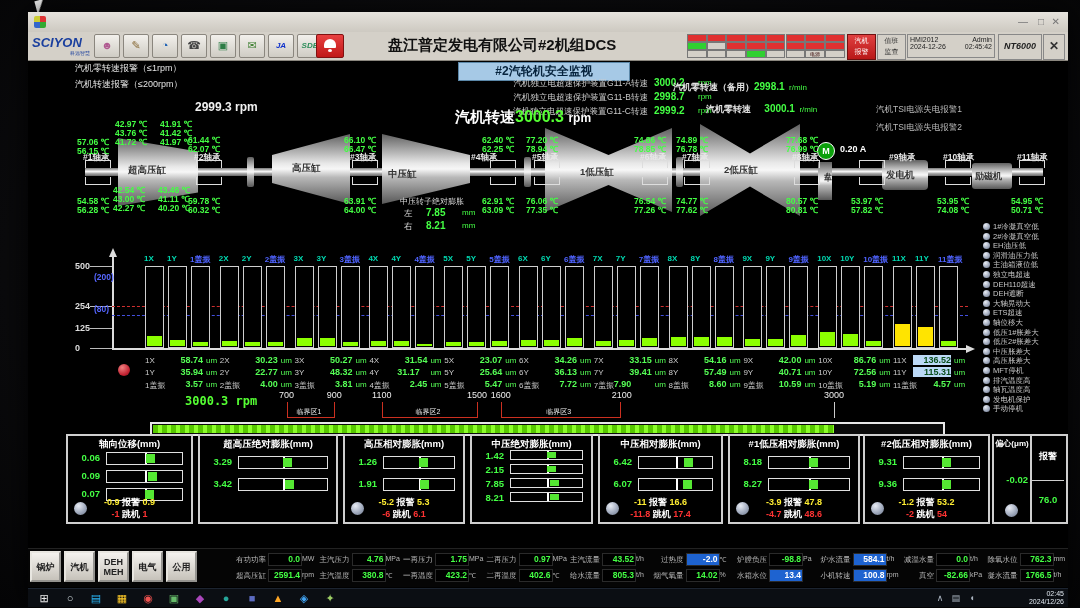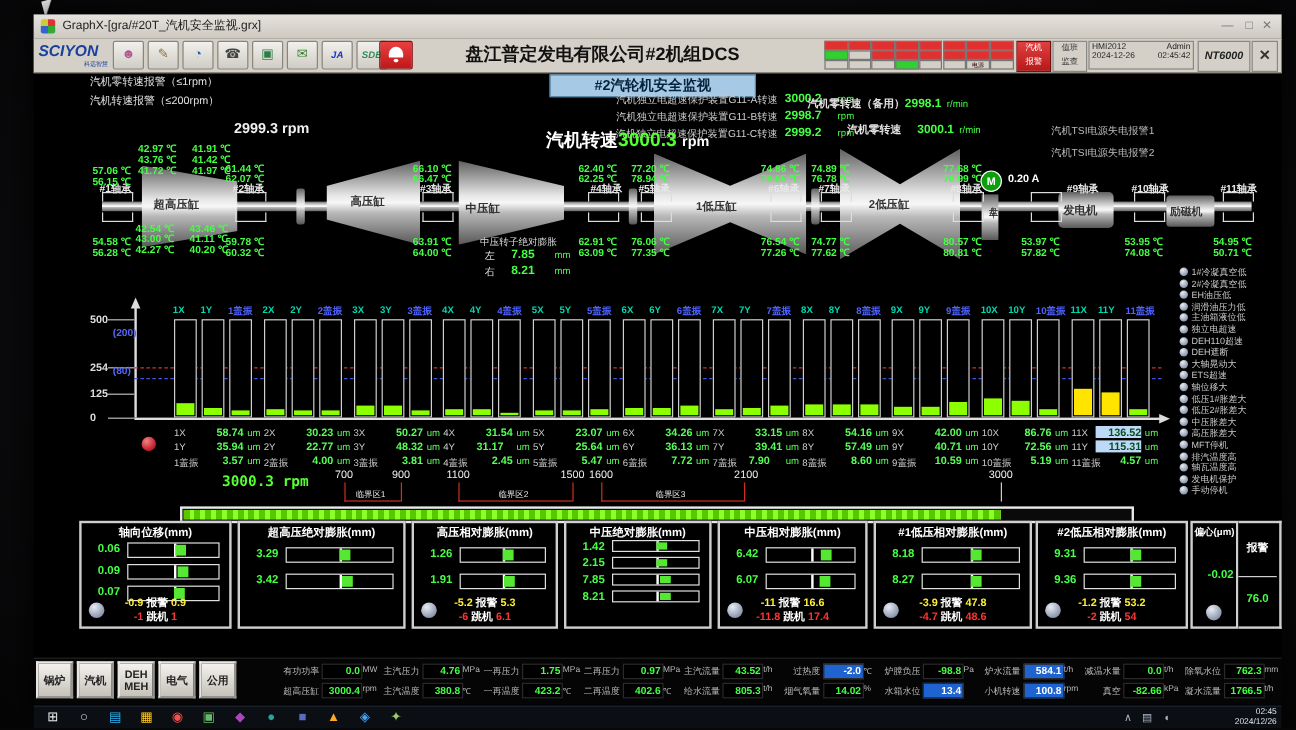--- a/index.html
+++ b/index.html
@@ -22,21 +22,20 @@
 </style>
 </head>
 <body>
 
 <div id="stage">
   <div class="cursor" style="left:36px;top:0px;"></div>
   <div id="screen">
 
     <div id="titlebar">
       <span style="position:absolute;left:6px;top:4px;width:12px;height:12px;background:conic-gradient(#d33 0 25%,#3a3 25% 50%,#36c 50% 75%,#cc3 75%);border-radius:2px;"></span>
-      <span style="position:absolute;left:24px;">GraphX-[gra/#20T_汽机安全监视.grx]</span>
       <span style="position:absolute;right:40px;color:#777;">—</span>
       <span style="position:absolute;right:24px;color:#777;">□</span>
       <span style="position:absolute;right:8px;color:#777;">✕</span>
     </div>
 
     <div id="headerband">
       <div class="abs" style="left:4px;top:3px;width:58px;">
         <div style="color:#1a3f9e;font-weight:bold;font-size:13px;font-style:italic;letter-spacing:0;" ind="">SCIYON</div>
         <div style="color:#1a3f9e;font-size:5px;text-align:right;">科远智慧</div>
       </div>
@@ -174,21 +173,21 @@
 62.07 ℃</div>
         <div style="position: absolute; left: 160px; top: 85px; color: rgb(68, 255, 68); font-size: 8.5px; font-weight: bold; line-height: 9px; white-space: pre;">59.78 ℃
 60.32 ℃</div>
         <div style="position: absolute; left: 322px; top: 40px; color: rgb(232, 232, 232); font-size: 8.5px; font-weight: bold;">#3轴承</div>
         <div style="position: absolute; left: 324px; top: 48px; width: 24px; height: 7px; border-left: 1px solid rgb(221, 221, 221); border-right: 1px solid rgb(221, 221, 221); border-top: 1px solid rgb(221, 221, 221);"></div>
         <div style="position: absolute; left: 324px; top: 65px; width: 24px; height: 7px; border-left: 1px solid rgb(221, 221, 221); border-right: 1px solid rgb(221, 221, 221); border-bottom: 1px solid rgb(221, 221, 221);"></div>
         <div style="position: absolute; left: 316px; top: 24px; color: rgb(68, 255, 68); font-size: 8.5px; font-weight: bold; line-height: 9px; white-space: pre;">66.10 ℃
 66.47 ℃</div>
         <div style="position: absolute; left: 316px; top: 85px; color: rgb(68, 255, 68); font-size: 8.5px; font-weight: bold; line-height: 9px; white-space: pre;">63.91 ℃
 64.00 ℃</div>
-        <div style="position: absolute; left: 464px; top: 40px; color: rgb(232, 232, 232); font-size: 8.5px; font-weight: bold;">#4轴承</div>
+        <div style="position: absolute; left: 443px; top: 40px; color: rgb(232, 232, 232); font-size: 8.5px; font-weight: bold;">#4轴承</div>
         <div style="position: absolute; left: 462px; top: 48px; width: 24px; height: 7px; border-left: 1px solid rgb(221, 221, 221); border-right: 1px solid rgb(221, 221, 221); border-top: 1px solid rgb(221, 221, 221);"></div>
         <div style="position: absolute; left: 462px; top: 65px; width: 24px; height: 7px; border-left: 1px solid rgb(221, 221, 221); border-right: 1px solid rgb(221, 221, 221); border-bottom: 1px solid rgb(221, 221, 221);"></div>
         <div style="position: absolute; left: 454px; top: 24px; color: rgb(68, 255, 68); font-size: 8.5px; font-weight: bold; line-height: 9px; white-space: pre;">62.40 ℃
 62.25 ℃</div>
         <div style="position: absolute; left: 454px; top: 85px; color: rgb(68, 255, 68); font-size: 8.5px; font-weight: bold; line-height: 9px; white-space: pre;">62.91 ℃
 63.09 ℃</div>
         <div style="position: absolute; left: 504px; top: 40px; color: rgb(232, 232, 232); font-size: 8.5px; font-weight: bold;">#5轴承</div>
         <div style="position: absolute; left: 506px; top: 48px; width: 24px; height: 7px; border-left: 1px solid rgb(221, 221, 221); border-right: 1px solid rgb(221, 221, 221); border-top: 1px solid rgb(221, 221, 221);"></div>
         <div style="position: absolute; left: 506px; top: 65px; width: 24px; height: 7px; border-left: 1px solid rgb(221, 221, 221); border-right: 1px solid rgb(221, 221, 221); border-bottom: 1px solid rgb(221, 221, 221);"></div>
         <div style="position: absolute; left: 498px; top: 24px; color: rgb(68, 255, 68); font-size: 8.5px; font-weight: bold; line-height: 9px; white-space: pre;">77.20 ℃
@@ -471,21 +470,21 @@
         <div style="position: absolute; left: 610.8px; top: 26px; font-size: 8px; font-weight: bold; white-space: nowrap; color: rgb(79, 99, 255);">7盖振</div>
         <div style="position: absolute; left: 611.8px; top: 38px; width: 19px; height: 82px; border: 1px solid rgb(207, 207, 207); box-sizing: border-box; background: rgb(0, 0, 0);"></div>
         <div style="position: absolute; left: 613.8px; top: 110px; width: 15px; height: 8px; background: rgb(140, 255, 0);"></div>
         <div style="position: absolute; left: 565.8px; top: 128px; color: rgb(204, 204, 204); font-size: 8px;">7X</div>
         <div style="position: absolute; left: 585.8px; top: 127px; width: 38px; text-align: right; font-size: 9px; font-weight: bold; color: rgb(85, 255, 85);">33.15</div>
         <div style="position: absolute; left: 626.8px; top: 128px; color: rgb(85, 255, 85); font-size: 8px;">um</div>
         <div style="position: absolute; left: 565.8px; top: 140px; color: rgb(204, 204, 204); font-size: 8px;">7Y</div>
         <div style="position: absolute; left: 585.8px; top: 139px; width: 38px; text-align: right; font-size: 9px; font-weight: bold; color: rgb(85, 255, 85);">39.41</div>
         <div style="position: absolute; left: 626.8px; top: 140px; color: rgb(85, 255, 85); font-size: 8px;">um</div>
         <div style="position: absolute; left: 565.8px; top: 152px; color: rgb(204, 204, 204); font-size: 8px;">7盖振</div>
-        <div style="position: absolute; left: 585.8px; top: 151px; width: 38px; text-align: center; font-size: 9px; font-weight: bold; color: rgb(85, 255, 85);">7.90</div>
+        <div style="position: absolute; left: 585.8px; top: 151px; width: 38px; text-align: left; font-size: 9px; font-weight: bold; color: rgb(85, 255, 85);">7.90</div>
         <div style="position: absolute; left: 626.8px; top: 152px; color: rgb(85, 255, 85); font-size: 8px;">um</div>
         <div style="position: absolute; left: 639.6px; top: 26px; font-size: 8px; font-weight: bold; white-space: nowrap; color: rgb(0, 216, 176);">8X</div>
         <div style="position: absolute; left: 640.6px; top: 38px; width: 19px; height: 82px; border: 1px solid rgb(207, 207, 207); box-sizing: border-box; background: rgb(0, 0, 0);"></div>
         <div style="position: absolute; left: 642.6px; top: 109px; width: 15px; height: 9px; background: rgb(140, 255, 0);"></div>
         <div style="position: absolute; left: 662.6px; top: 26px; font-size: 8px; font-weight: bold; white-space: nowrap; color: rgb(0, 216, 176);">8Y</div>
         <div style="position: absolute; left: 663.6px; top: 38px; width: 19px; height: 82px; border: 1px solid rgb(207, 207, 207); box-sizing: border-box; background: rgb(0, 0, 0);"></div>
         <div style="position: absolute; left: 665.6px; top: 109px; width: 15px; height: 9px; background: rgb(140, 255, 0);"></div>
         <div style="position: absolute; left: 685.6px; top: 26px; font-size: 8px; font-weight: bold; white-space: nowrap; color: rgb(79, 99, 255);">8盖振</div>
         <div style="position: absolute; left: 686.6px; top: 38px; width: 19px; height: 82px; border: 1px solid rgb(207, 207, 207); box-sizing: border-box; background: rgb(0, 0, 0);"></div>
         <div style="position: absolute; left: 688.6px; top: 109px; width: 15px; height: 9px; background: rgb(140, 255, 0);"></div>
@@ -719,21 +718,21 @@
 MEH</div>
         <div class="navbtn" style="left: 104px;">电气</div>
         <div class="navbtn" style="left: 138px;">公用</div>
         <div style="position: absolute; left: 204px; top: 4px; width: 83px; height: 13px;">
           <div style="position: absolute; left: 0px; top: 2px; width: 34px; text-align: right; color: rgb(184, 184, 184); font-size: 7.5px; white-space: nowrap; overflow: hidden;">有功功率</div>
           <div style="position: absolute; left: 36px; top: 0px; width: 30px; height: 11px; line-height: 11px; text-align: right; font-size: 8.5px; font-weight: bold; padding: 0px 1px; border: 1px solid rgb(42, 42, 42); background: rgb(0, 0, 0); color: rgb(68, 255, 68);">0.0</div>
           <div style="position: absolute; left: 70px; top: 2px; color: rgb(184, 184, 184); font-size: 7px;">MW</div>
         </div>
         <div style="position: absolute; left: 204px; top: 20px; width: 83px; height: 13px;">
           <div style="position: absolute; left: 0px; top: 2px; width: 34px; text-align: right; color: rgb(184, 184, 184); font-size: 7.5px; white-space: nowrap; overflow: hidden;">超高压缸</div>
-          <div style="position: absolute; left: 36px; top: 0px; width: 30px; height: 11px; line-height: 11px; text-align: right; font-size: 8.5px; font-weight: bold; padding: 0px 1px; border: 1px solid rgb(42, 42, 42); background: rgb(0, 0, 0); color: rgb(68, 255, 68);">3000.4</div>
+          <div style="position: absolute; left: 36px; top: 0px; width: 30px; height: 11px; line-height: 11px; text-align: right; font-size: 8.5px; font-weight: bold; padding: 0px 1px; border: 1px solid rgb(42, 42, 42); background: rgb(0, 0, 0); color: rgb(68, 255, 68);">2591.4</div>
           <div style="position: absolute; left: 70px; top: 2px; color: rgb(184, 184, 184); font-size: 7px;">rpm</div>
         </div>
         <div style="position: absolute; left: 287.5px; top: 4px; width: 83px; height: 13px;">
           <div style="position: absolute; left: 0px; top: 2px; width: 34px; text-align: right; color: rgb(184, 184, 184); font-size: 7.5px; white-space: nowrap; overflow: hidden;">主汽压力</div>
           <div style="position: absolute; left: 36px; top: 0px; width: 30px; height: 11px; line-height: 11px; text-align: right; font-size: 8.5px; font-weight: bold; padding: 0px 1px; border: 1px solid rgb(42, 42, 42); background: rgb(0, 0, 0); color: rgb(68, 255, 68);">4.76</div>
           <div style="position: absolute; left: 70px; top: 2px; color: rgb(184, 184, 184); font-size: 7px;">MPa</div>
         </div>
         <div style="position: absolute; left: 287.5px; top: 20px; width: 83px; height: 13px;">
           <div style="position: absolute; left: 0px; top: 2px; width: 34px; text-align: right; color: rgb(184, 184, 184); font-size: 7.5px; white-space: nowrap; overflow: hidden;">主汽温度</div>
           <div style="position: absolute; left: 36px; top: 0px; width: 30px; height: 11px; line-height: 11px; text-align: right; font-size: 8.5px; font-weight: bold; padding: 0px 1px; border: 1px solid rgb(42, 42, 42); background: rgb(0, 0, 0); color: rgb(68, 255, 68);">380.8</div>

